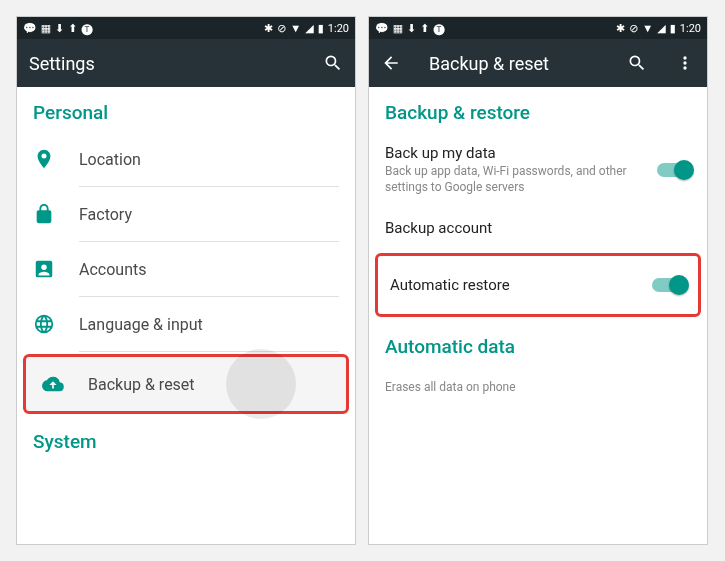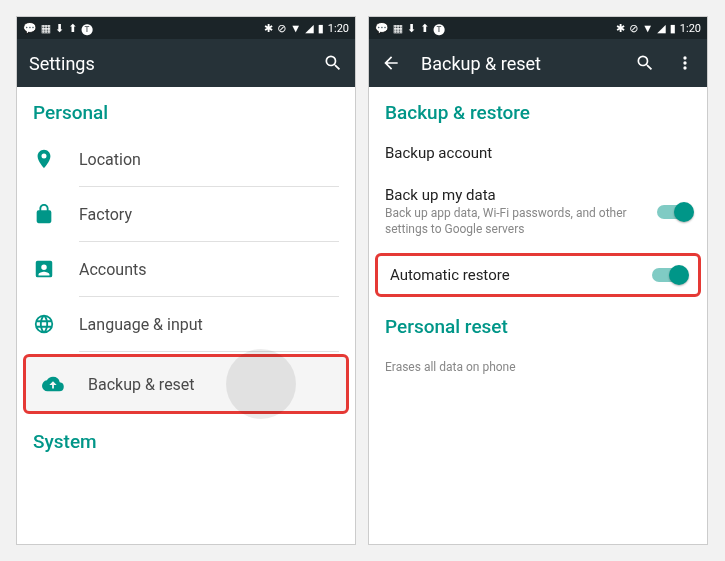--- a/index.html
+++ b/index.html
@@ -36,21 +36,21 @@
     gap: 4px;
   }
   .statusbar .ico { font-size: 11px; line-height: 1; }
   .appbar {
     background: #263238;
     color: #fff;
     height: 48px;
     display: flex;
     align-items: center;
     padding: 0 12px;
-    gap: 20px;
+    gap: 28px;
   }
   .appbar-title { font-size: 18px; font-weight: 400; flex: 1; }
   .appbar-icon { width: 20px; height: 20px; display: flex; align-items: center; justify-content: center; cursor: pointer; }
   .appbar-icon svg { width: 20px; height: 20px; fill: #fff; }
   .content { flex: 1; overflow-y: auto; background: #fff; }
   .section-header {
     color: #009688;
     font-size: 19px;
     font-weight: 500;
     padding: 14px 16px 8px;
@@ -118,21 +118,21 @@
     width: 20px;
     height: 20px;
     background: #009688;
     border-radius: 50%;
     box-shadow: 0 1px 2px rgba(0,0,0,0.3);
   }
   .pref-highlight {
     border: 3px solid #e53935;
     border-radius: 6px;
     margin: 4px 6px;
-    padding: 10px 12px;
+    padding: 20px 12px;
   }
 </style>
 </head>
 <body>
 
 <div class="phone">
   <div class="statusbar">
     <div class="left">
       <span class="ico">💬</span>
       <span class="ico">▦</span>
@@ -249,40 +249,40 @@
       <svg viewBox="0 0 24 24">
           <path d="M12 8a2 2 0 110-4 2 2 0 010 4zm0 2a2 2 0 110 4 2 2 0 010-4zm0 6a2 2 0 110 4 2 2 0 010-4z"></path>
         </svg>
     </div>
   </div>
   <div class="content">
     <div class="section-header">Backup &amp; restore</div>
 
     <div class="pref-item">
       <div class="pref-text">
-        <div class="pref-title">Backup account</div>
-      </div>
-    </div>
-
-    <div class="pref-item">
-      <div class="pref-text">
         <div class="pref-title">Back up my data</div>
         <div class="pref-sub">Back up app data, Wi-Fi passwords, and other settings to Google servers</div>
       </div>
       <div class="toggle"></div>
     </div>
 
+    <div class="pref-item">
+      <div class="pref-text">
+        <div class="pref-title">Backup account</div>
+      </div>
+    </div>
+
     <div class="pref-item pref-highlight">
       <div class="pref-text">
         <div class="pref-title">Automatic restore</div>
       </div>
       <div class="toggle"></div>
     </div>
 
-    <div class="section-header">Personal reset</div>
+    <div class="section-header">Automatic data</div>
 
     <div class="pref-item">
       <div class="pref-text">
         <div class="pref-sub">Erases all data on phone</div>
       </div>
     </div>
   </div>
 </div>
 
 </body></html>

